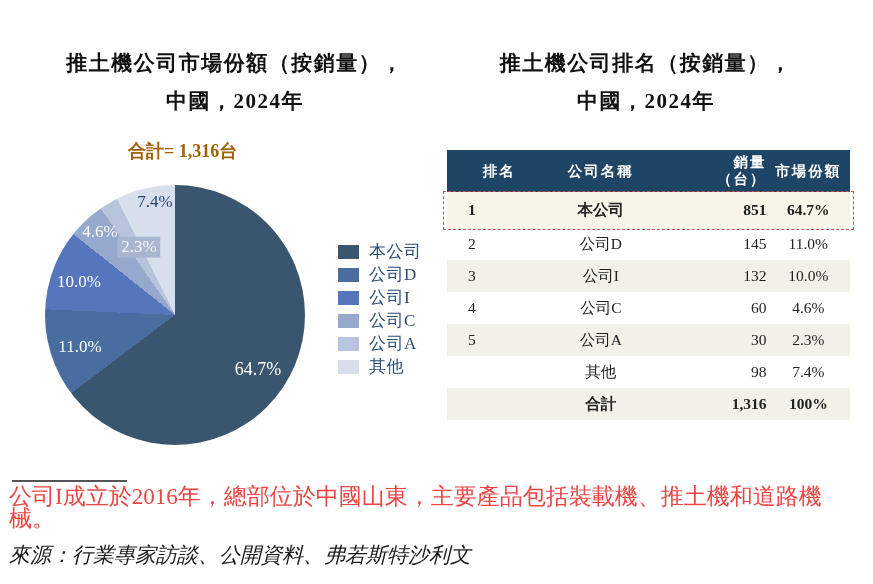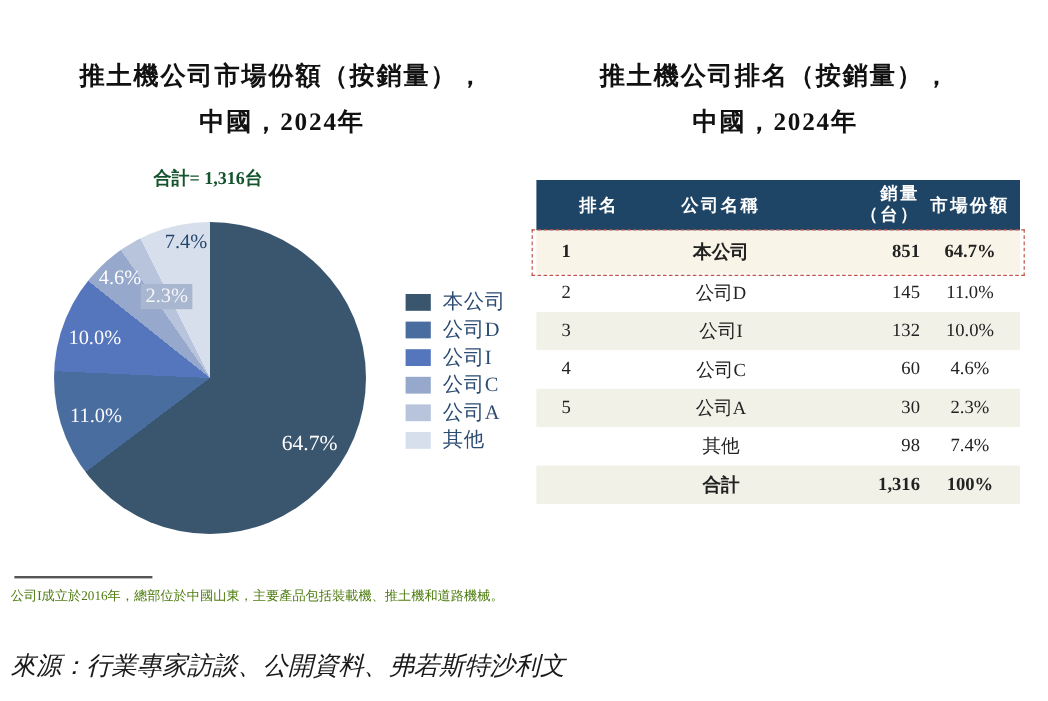--- a/index.html
+++ b/index.html
@@ -6,22 +6,22 @@
   .page{
     position:relative;width:873px;height:584px;background:#ffffff;overflow:hidden;
     font-family:"Liberation Serif","DejaVu Serif",serif;color:#1a1a1a;
   }
   
   .chart-title{position:absolute;text-align:center;font-weight:bold;font-size:21px;
     letter-spacing:1.5px;line-height:38px;color:#111;}
   .chart-title.left{left:35px;top:44px;width:400px;}
   .chart-title.right{left:440px;top:44px;width:412px;}
   
-  .total-label{position:absolute;left:128px;top:139px;font-weight:bold;font-size:15px;
-    white-space:nowrap;color:#14532d;}
+  .total-label{position:absolute;left:128px;top:139px;font-weight:bold;font-size:18px;
+    white-space:nowrap;color:#a16207;}
   .pie-wrap{position:absolute;left:45px;top:185px;width:260px;height:260px;}
   .pie{width:260px;height:260px;border-radius:50%;}
   .pie-label{position:absolute;transform:translate(-50%,-50%);font-size:17px;color:#fdfdfd;
     white-space:nowrap;line-height:1.1;}
   .pl-0{left:213px;top:185px;font-size:18px;}
   .pl-1{left:35px;top:162px;}
   .pl-2{left:34px;top:97px;}
   .pl-3{left:55px;top:47px;}
   .pl-4{left:94px;top:62px;background:#a9b6cf;padding:1px 4px;color:#f4f6fa;}
   .pl-5{left:110px;top:17px;color:#24466b;}
@@ -43,21 +43,21 @@
   .t-row.highlight{position:relative;}
   .t-row.highlight::after{content:"";position:absolute;left:-4px;right:-4px;top:-1px;bottom:-2px;
     border:1.5px dashed #c0574c;pointer-events:none;}
   .c1{width:83px;box-sizing:border-box;padding-left:9px;text-align:left;margin-left:12px;}
   .c2{width:126px;text-align:center;}
   .c3{width:108px;text-align:right;}
   .c4{width:86px;text-align:center;}
   .t-header .c1{padding-left:0;text-align:center;}
   
   .divider{position:absolute;left:12px;top:480px;width:115px;border-top:2px solid #555;}
-  .note{position:absolute;left:9px;top:486px;width:850px;font-size:11px;line-height:22px;color:#4d7c0f;}
+  .note{position:absolute;left:9px;top:486px;width:850px;font-size:23px;line-height:22px;color:#ef4444;}
   .source{position:absolute;left:9px;top:541px;font-size:21px;font-style:italic;color:#1a1a1a;}
 </style>
 </head>
 <body>
 
 <div class="page">
 
   <div class="chart-title left">
     <div>推土機公司市場份額（按銷量），</div>
     <div>中國，2024年</div>

